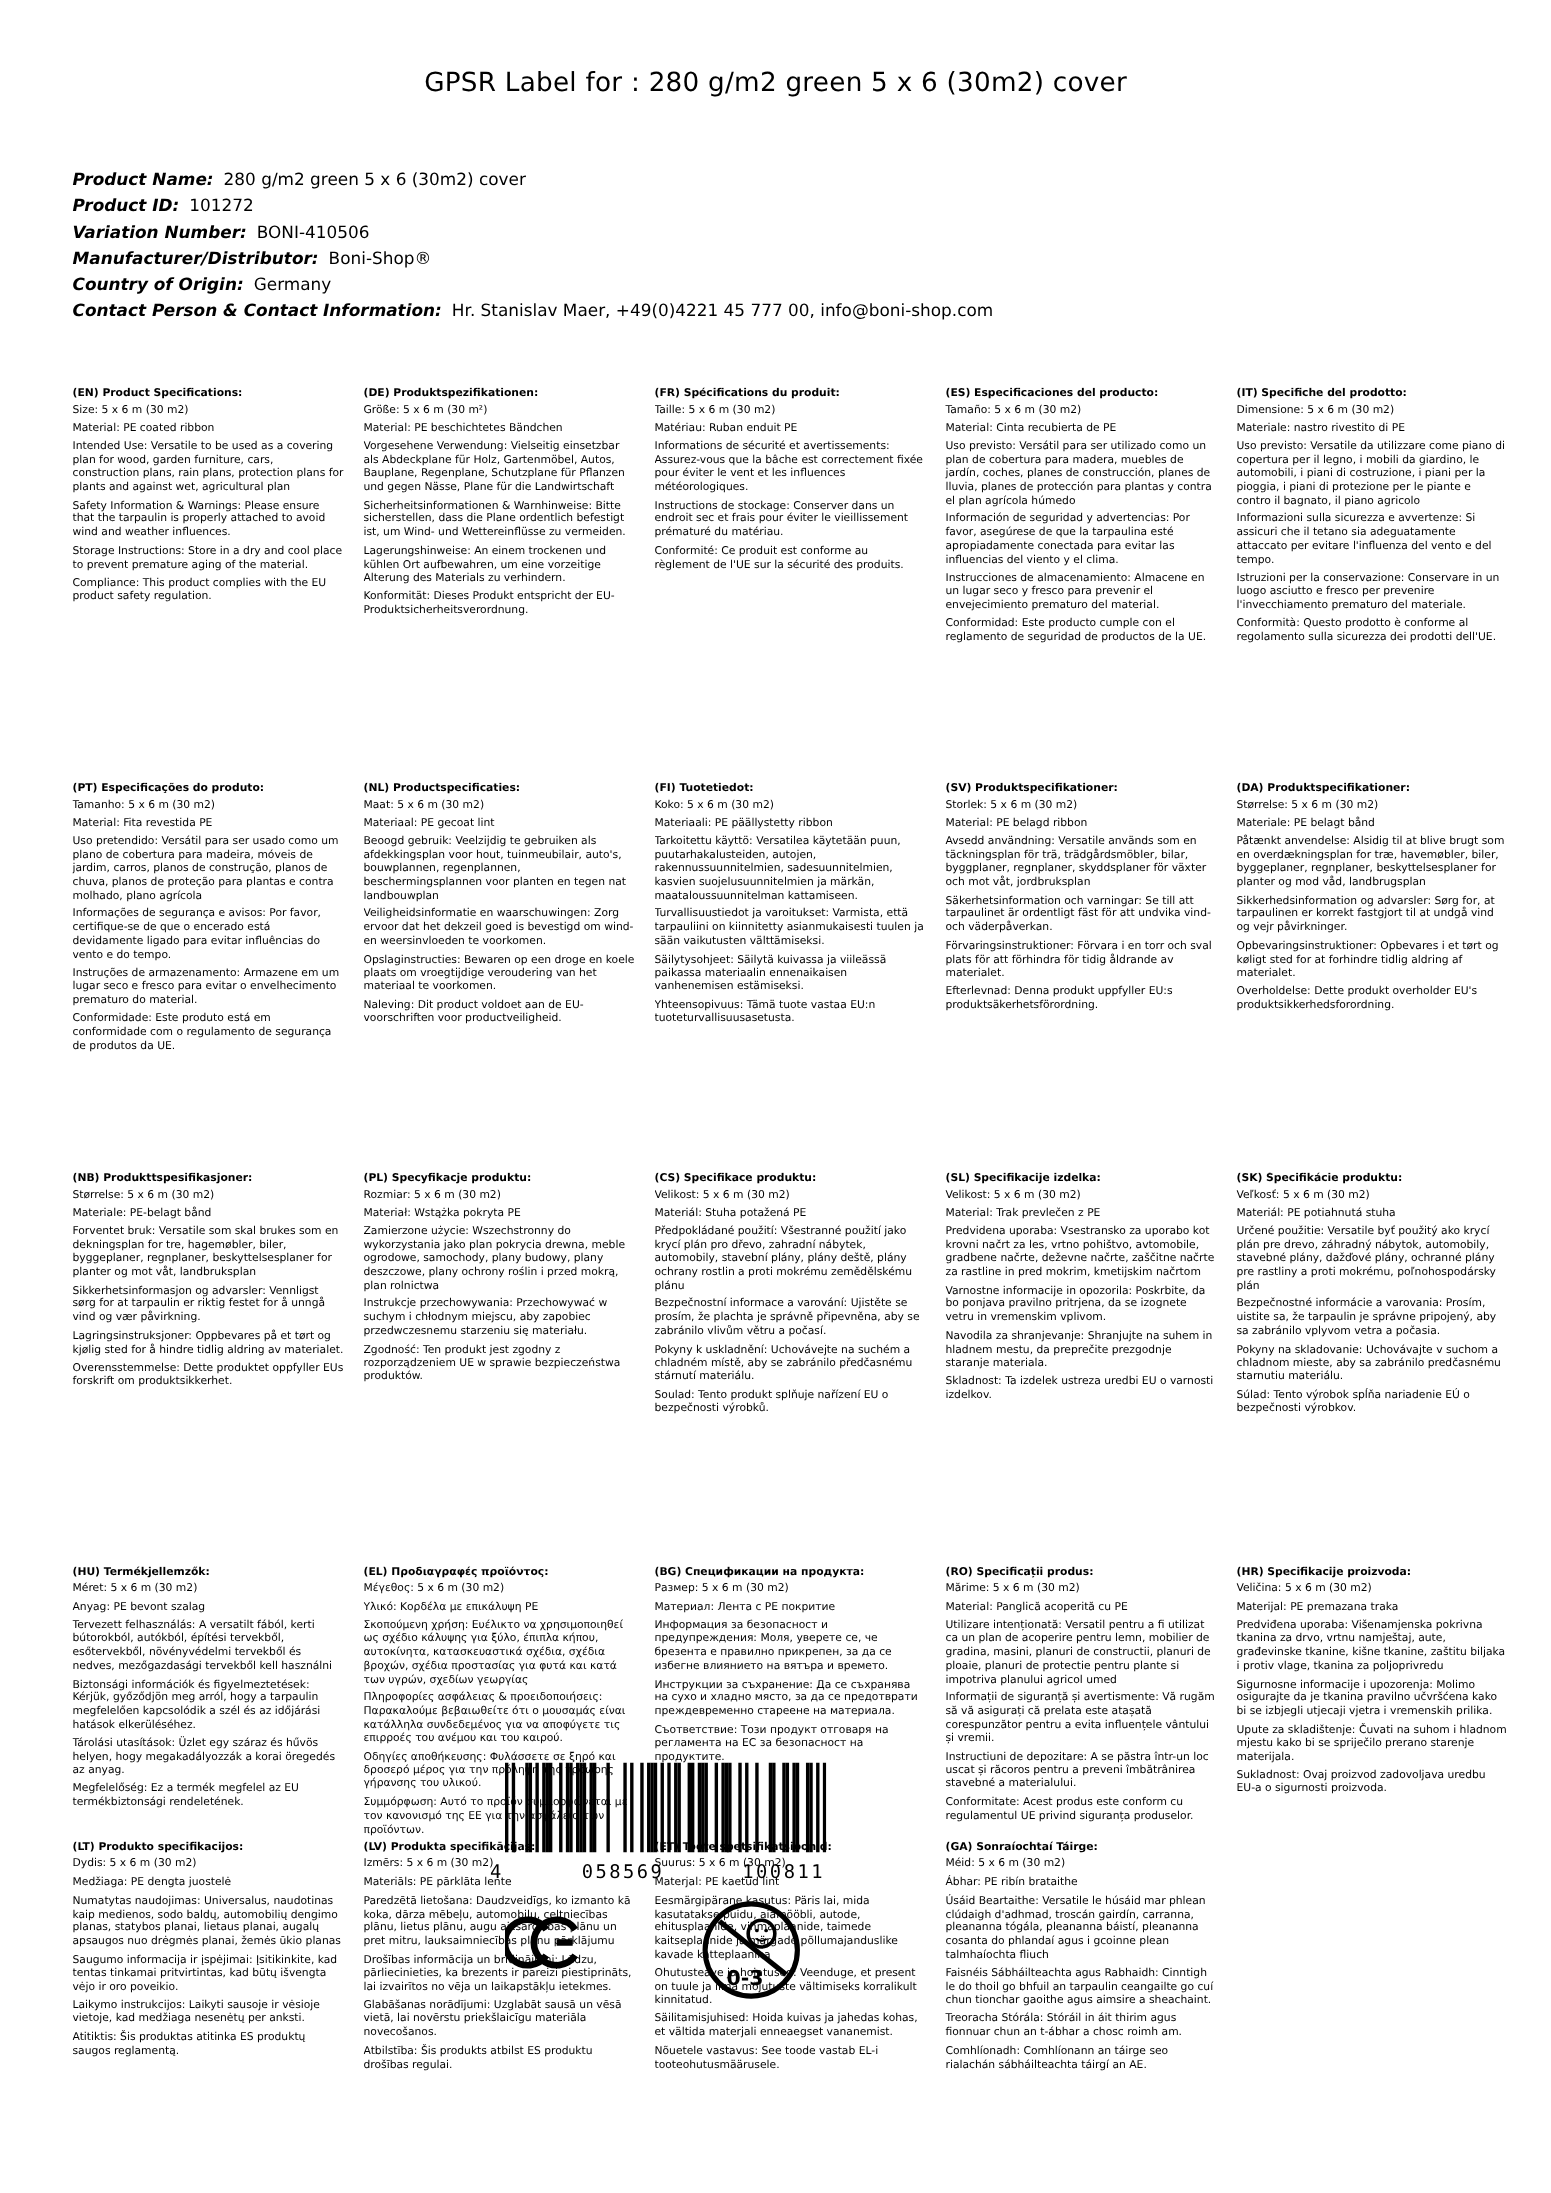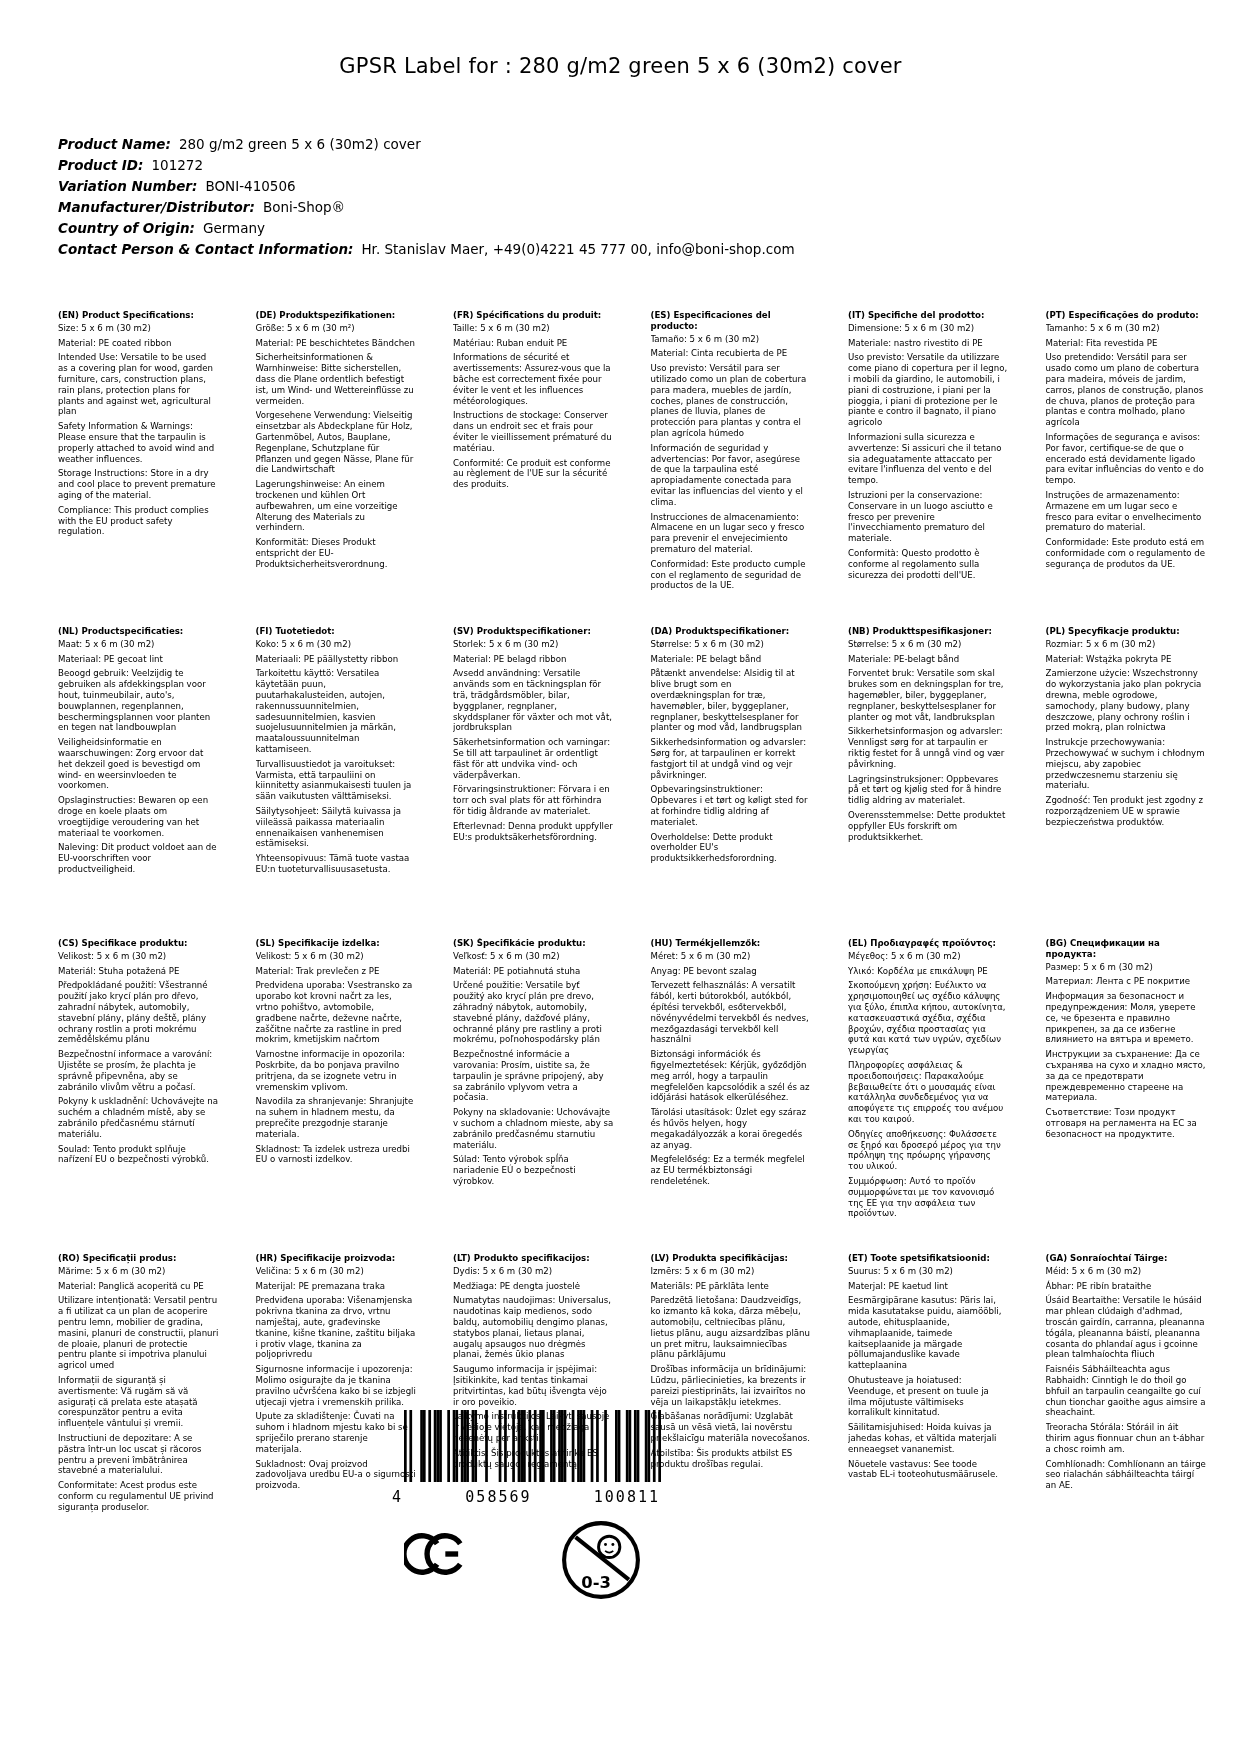--- a/index.html
+++ b/index.html
@@ -9,21 +9,21 @@
   }
   .title {
     position:absolute; top:54px; left:0; width:100%;
     text-align:center; font-size:21px; font-weight:normal; letter-spacing:0.2px;
   }
   .product-info { position:absolute; top:134px; left:58px; font-size:13.5px; }
   .info-row { line-height:21px; white-space:nowrap; }
   .info-label { font-weight:bold; margin-right:8px;font-style:italic; }
   .grid {
     position:absolute; top:310px; left:58px; width:1148px;
-    display:grid; grid-template-columns:repeat(6,1fr); column-gap:37px;
+    display:grid; grid-template-columns:repeat(5,1fr); column-gap:16px;
     grid-template-rows:316px 312px 315px auto;
   }
   .lang-block { overflow:hidden; }
   .lang-heading {
     font-size:8.6px; font-weight:bold; line-height:10.8px; margin:0 0 2px 0;
     overflow-wrap:break-word;
   }
   .lang-para {
     font-size:8.6px; line-height:10.8px; margin:0 0 4px 0;
     overflow-wrap:break-word;
@@ -61,22 +61,22 @@
         <p class="lang-para">Material: PE coated ribbon</p>
         <p class="lang-para">Intended Use: Versatile to be used as a covering plan for wood, garden furniture, cars, construction plans, rain plans, protection plans for plants and against wet, agricultural plan</p>
         <p class="lang-para">Safety Information &amp; Warnings: Please ensure that the tarpaulin is properly attached to avoid wind and weather influences.</p>
         <p class="lang-para">Storage Instructions: Store in a dry and cool place to prevent premature aging of the material.</p>
         <p class="lang-para">Compliance: This product complies with the EU product safety regulation.</p>
       </div>
       <div class="lang-block">
         <div class="lang-heading">(DE) Produktspezifikationen:</div>
         <p class="lang-para">Größe: 5 x 6 m (30 m²)</p>
         <p class="lang-para">Material: PE beschichtetes Bändchen</p>
+        <p class="lang-para">Vorgesehene Verwendung: Vielseitig einsetzbar als Abdeckplane für Holz, Gartenmöbel, Autos, Bauplane, Regenplane, Schutzplane für Pflanzen und gegen Nässe, Plane für die Landwirtschaft</p>
         <p class="lang-para">Sicherheitsinformationen &amp; Warnhinweise: Bitte sicherstellen, dass die Plane ordentlich befestigt ist, um Wind- und Wettereinflüsse zu vermeiden.</p>
-        <p class="lang-para">Vorgesehene Verwendung: Vielseitig einsetzbar als Abdeckplane für Holz, Gartenmöbel, Autos, Bauplane, Regenplane, Schutzplane für Pflanzen und gegen Nässe, Plane für die Landwirtschaft</p>
         <p class="lang-para">Lagerungshinweise: An einem trockenen und kühlen Ort aufbewahren, um eine vorzeitige Alterung des Materials zu verhindern.</p>
         <p class="lang-para">Konformität: Dieses Produkt entspricht der EU-Produktsicherheitsverordnung.</p>
       </div>
       <div class="lang-block">
         <div class="lang-heading">(FR) Spécifications du produit:</div>
         <p class="lang-para">Taille: 5 x 6 m (30 m2)</p>
         <p class="lang-para">Matériau: Ruban enduit PE</p>
         <p class="lang-para">Informations de sécurité et avertissements: Assurez-vous que la bâche est correctement fixée pour éviter le vent et les influences météorologiques.</p>
         <p class="lang-para">Instructions de stockage: Conserver dans un endroit sec et frais pour éviter le vieillissement prématuré du matériau.</p>
         <p class="lang-para">Conformité: Ce produit est conforme au règlement de l'UE sur la sécurité des produits.</p>

